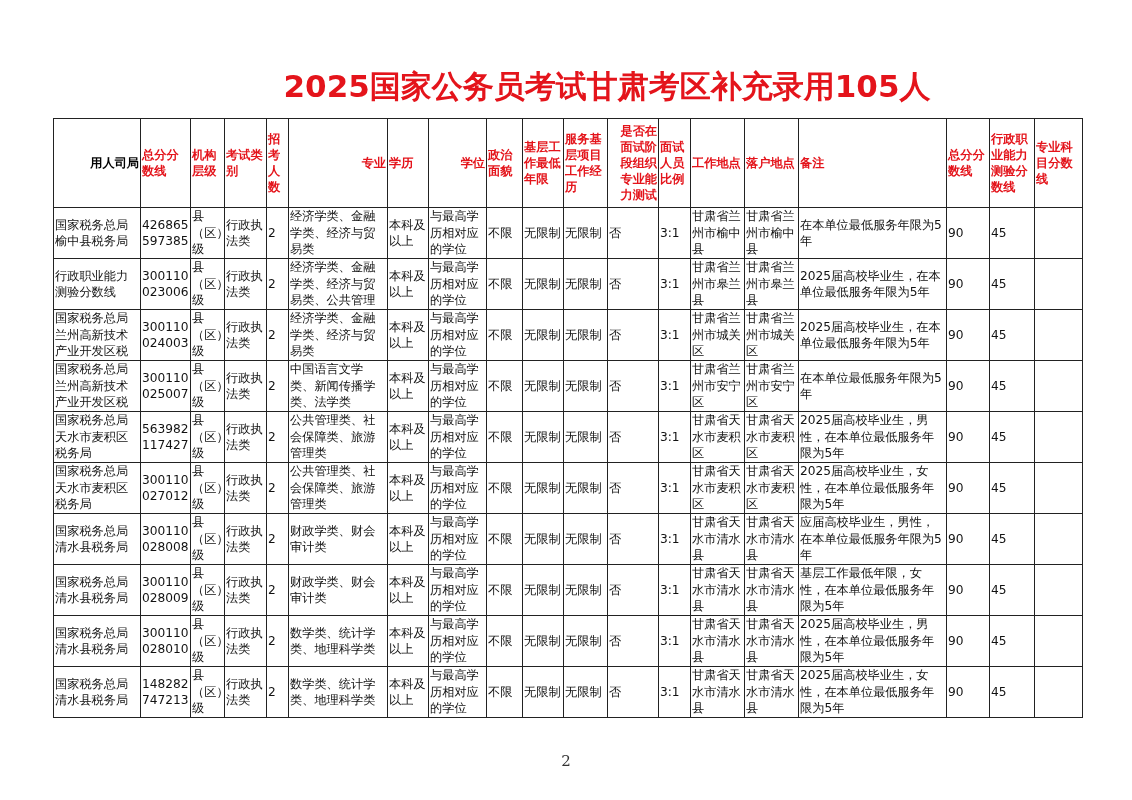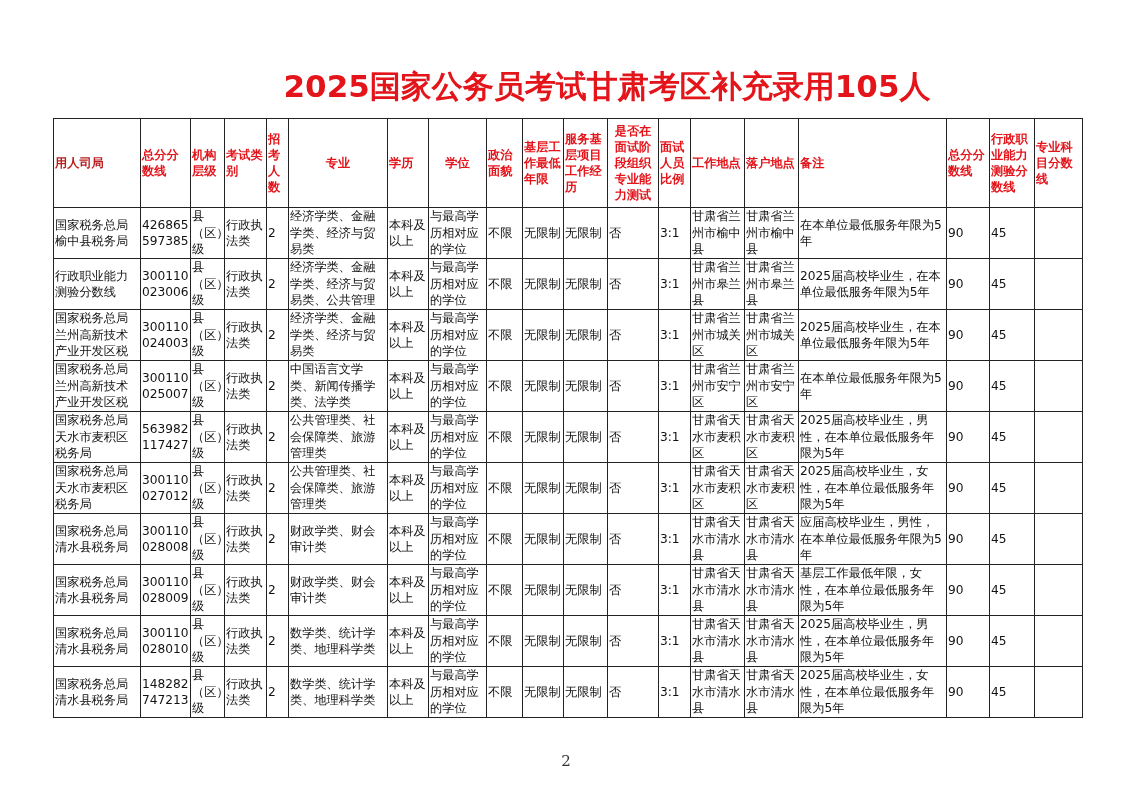--- a/index.html
+++ b/index.html
@@ -6,22 +6,22 @@
   body { width:1132px; height:800px; position:relative; overflow:hidden;
          font-family:"DejaVu Sans","Liberation Sans",sans-serif; color:#111; }
   .title { position:absolute; left:0; width:1214px; top:66px; text-align:center;
            font-size:31px; font-weight:bold; color:#e4141b; letter-spacing:0px;
            font-family:"DejaVu Sans","Liberation Sans",sans-serif; }
   table.grid { position:absolute; left:53px; top:118px; border-collapse:collapse;
                table-layout:fixed; width:1029px; }
   table.grid td, table.grid th { border:1px solid #222; padding:0 1px; vertical-align:middle;
                font-size:12.2px; line-height:16.5px; overflow:hidden; word-break:break-all; font-weight:normal; text-align:left; }
   table.grid th { height:88px; font-weight:bold; color:#e4141b; font-size:12.2px; line-height:16px; }
-  table.grid th.black { color:#b91c1c; }
-  table.grid th.center { text-align:center; }
+  table.grid th.black { color:#000000;text-align:right; }
+  table.grid th.center { text-align:right; }
   table.grid td { height:50px; }
   td.center { text-align:center; }
   td.lvl { font-size:12px; line-height:16px; vertical-align:top; }
   .page-num { position:absolute; top:752px; left:0; width:1132px; text-align:center;
               font-family:"DejaVu Serif","Liberation Serif",serif; font-size:15px; color:#333; }
 </style>
 </head>
 <body>
 
 <div class="title">2025国家公务员考试甘肃考区补充录用105人</div>

